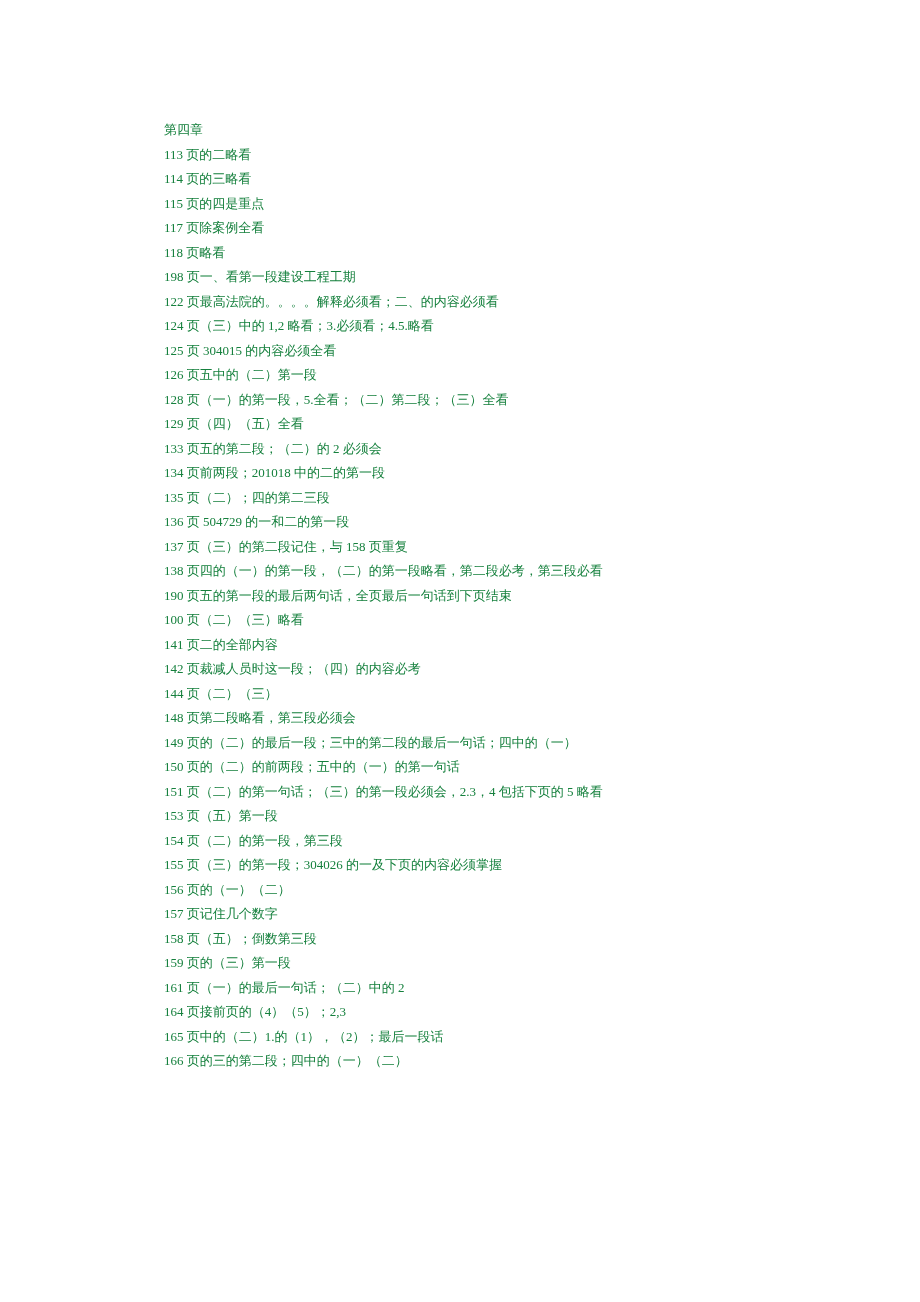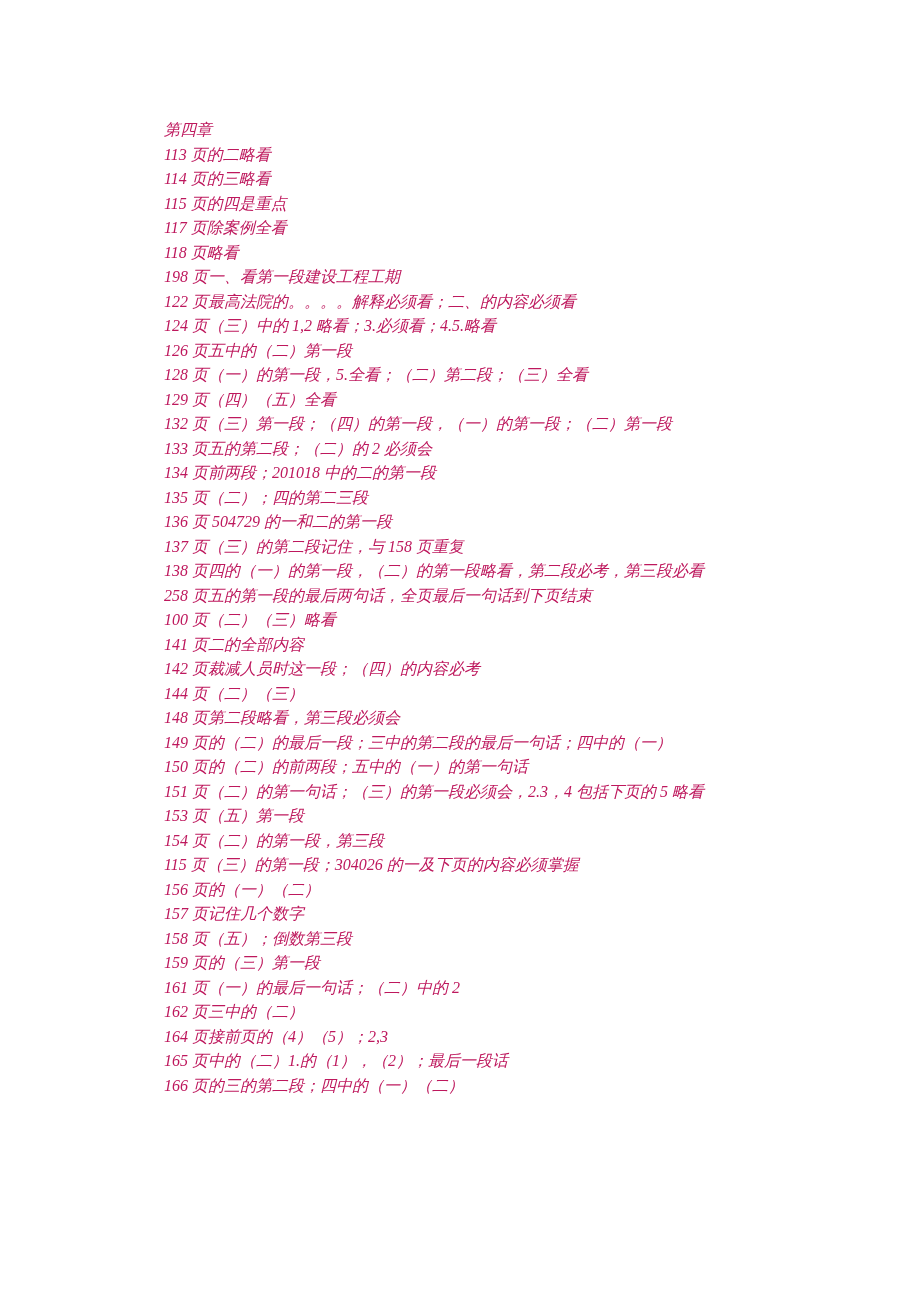--- a/index.html
+++ b/index.html
@@ -9,69 +9,67 @@
     }
     body {
       background: #ffffff;
       font-family: "SimSun", "宋体", serif;
       width: 920px;
       height: 1302px;
       padding: 118px 0 0 164px;
       position: relative;
     }
     .content {
-      font-size: 16px;
+      font-size: 13px;
       line-height: 24.5px;
-      color: #be185d;
-      font-style: italic;
+      color: #15803d;
     }
     .line {
       display: block;
       white-space: nowrap;
     }
   </style>
 </head>
 <body>
 
 <div class="content">
   <span class="line">第四章</span>
   <div id="lines-container">
       <span class="line">113 页的二略看</span>
       <span class="line">114 页的三略看</span>
       <span class="line">115 页的四是重点</span>
       <span class="line">117 页除案例全看</span>
       <span class="line">118 页略看</span>
       <span class="line">198 页一、看第一段建设工程工期</span>
       <span class="line">122 页最高法院的。。。。解释必须看；二、的内容必须看</span>
       <span class="line">124 页（三）中的 1,2 略看；3.必须看；4.5.略看</span>
+      <span class="line">125 页 304015 的内容必须全看</span>
       <span class="line">126 页五中的（二）第一段</span>
       <span class="line">128 页（一）的第一段，5.全看；（二）第二段；（三）全看</span>
       <span class="line">129 页（四）（五）全看</span>
-      <span class="line">132 页（三）第一段；（四）的第一段，（一）的第一段；（二）第一段</span>
       <span class="line">133 页五的第二段；（二）的 2 必须会</span>
       <span class="line">134 页前两段；201018 中的二的第一段</span>
       <span class="line">135 页（二）；四的第二三段</span>
       <span class="line">136 页 504729 的一和二的第一段</span>
       <span class="line">137 页（三）的第二段记住，与 158 页重复</span>
       <span class="line">138 页四的（一）的第一段，（二）的第一段略看，第二段必考，第三段必看</span>
-      <span class="line">258 页五的第一段的最后两句话，全页最后一句话到下页结束</span>
+      <span class="line">190 页五的第一段的最后两句话，全页最后一句话到下页结束</span>
       <span class="line">100 页（二）（三）略看</span>
       <span class="line">141 页二的全部内容</span>
       <span class="line">142 页裁减人员时这一段；（四）的内容必考</span>
       <span class="line">144 页（二）（三）</span>
       <span class="line">148 页第二段略看，第三段必须会</span>
       <span class="line">149 页的（二）的最后一段；三中的第二段的最后一句话；四中的（一）</span>
       <span class="line">150 页的（二）的前两段；五中的（一）的第一句话</span>
       <span class="line">151 页（二）的第一句话；（三）的第一段必须会，2.3，4 包括下页的 5 略看</span>
       <span class="line">153 页（五）第一段</span>
       <span class="line">154 页（二）的第一段，第三段</span>
-      <span class="line">115 页（三）的第一段；304026 的一及下页的内容必须掌握</span>
+      <span class="line">155 页（三）的第一段；304026 的一及下页的内容必须掌握</span>
       <span class="line">156 页的（一）（二）</span>
       <span class="line">157 页记住几个数字</span>
       <span class="line">158 页（五）；倒数第三段</span>
       <span class="line">159 页的（三）第一段</span>
       <span class="line">161 页（一）的最后一句话；（二）中的 2</span>
-      <span class="line">162 页三中的（二）</span>
       <span class="line">164 页接前页的（4）（5）；2,3</span>
       <span class="line">165 页中的（二）1.的（1），（2）；最后一段话</span>
       <span class="line">166 页的三的第二段；四中的（一）（二）</span>
     </div>
 </div>
 
 </body></html>

